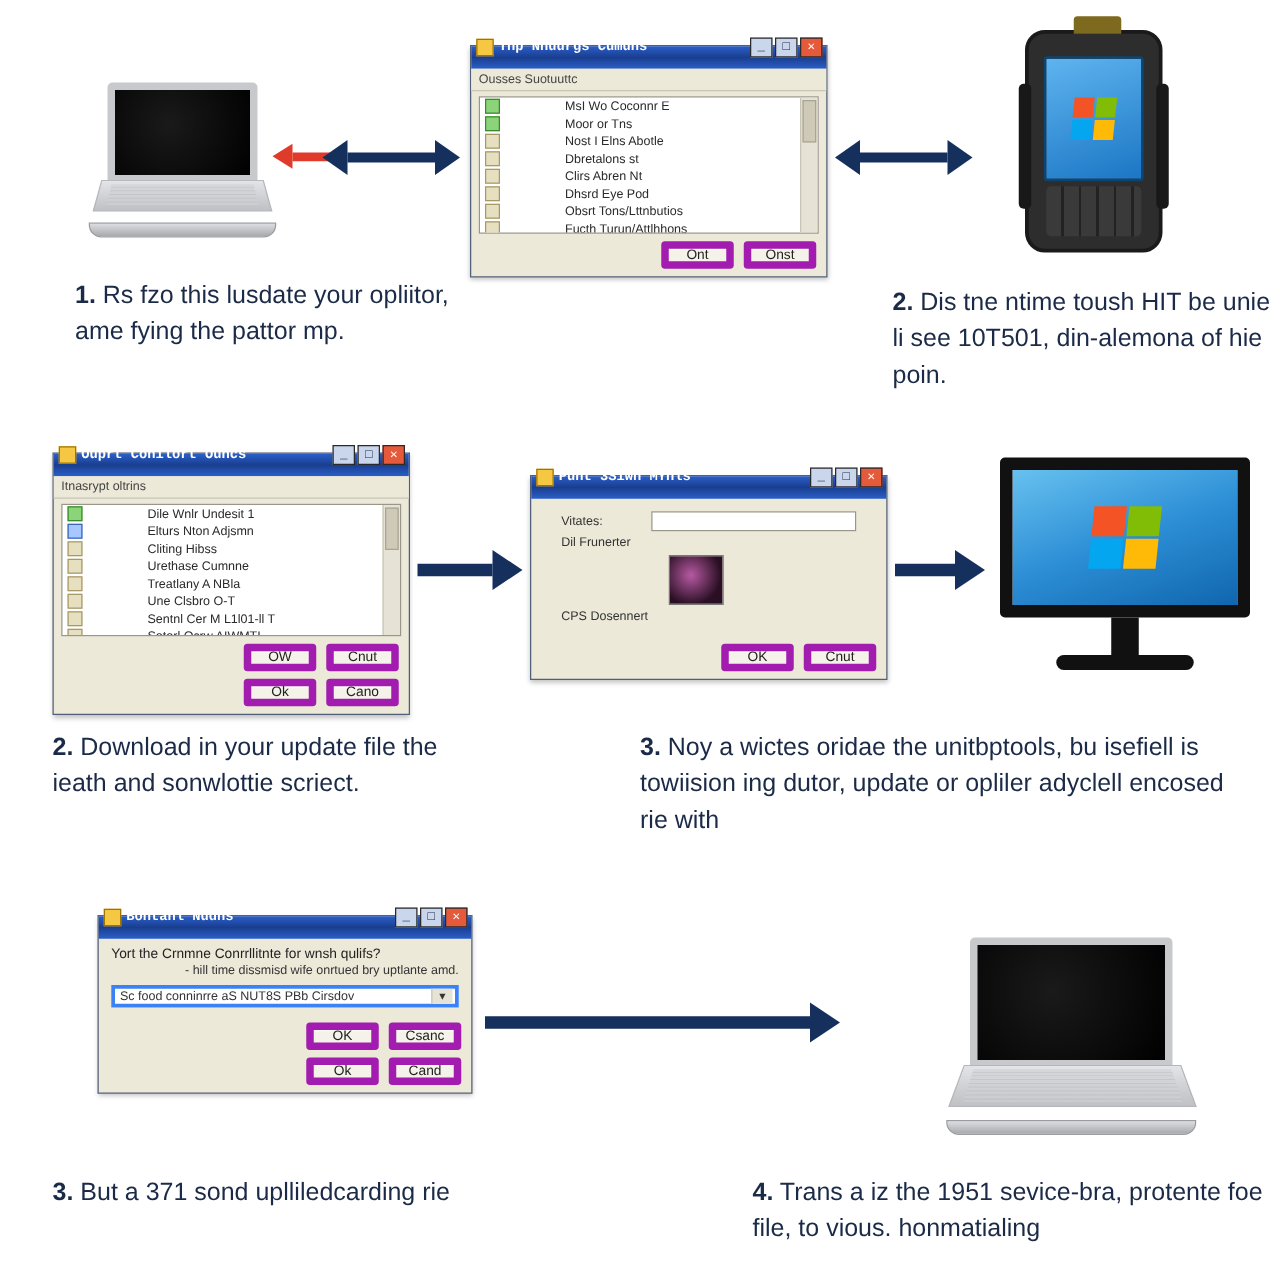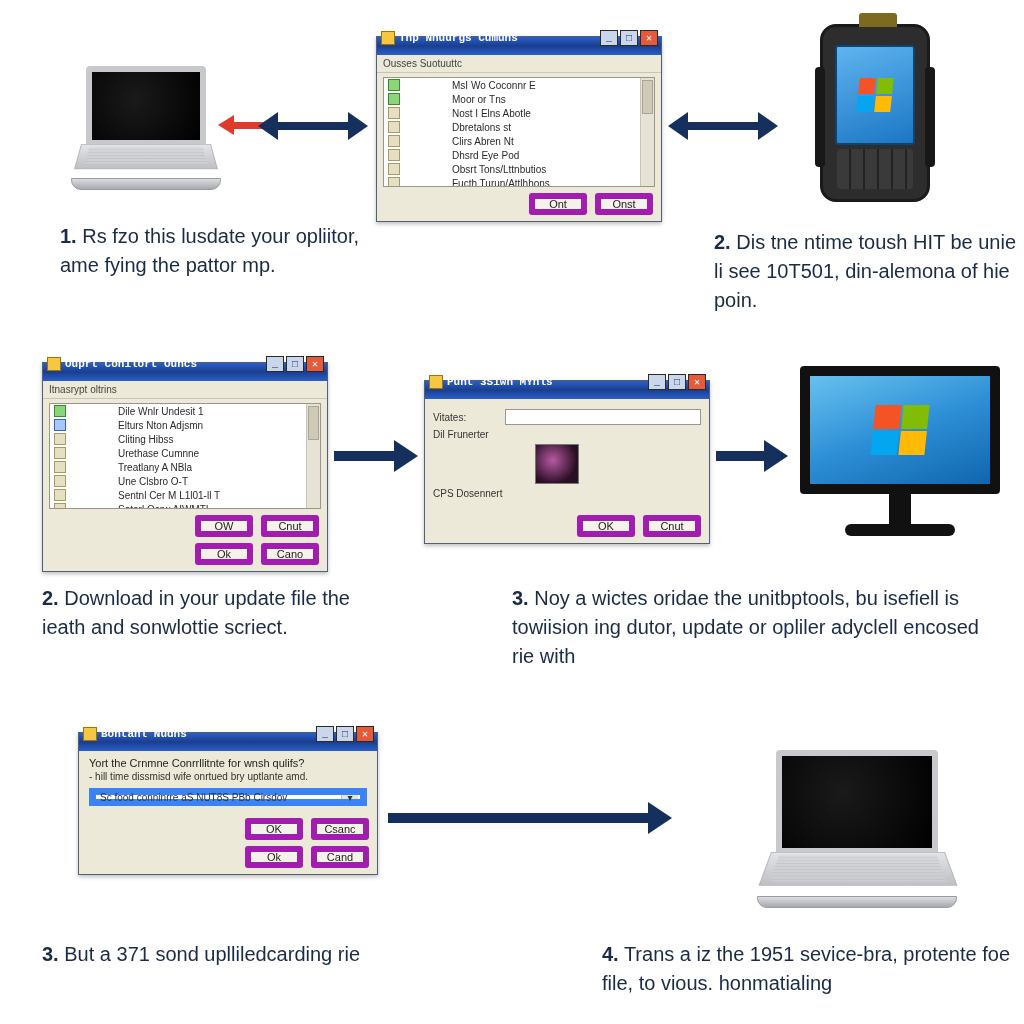--- a/index.html
+++ b/index.html
@@ -200,34 +200,34 @@
 
   .winlogo { display:grid; grid-template-columns:1fr 1fr; grid-template-rows:1fr 1fr; gap:2px; transform: skewX(-6deg);}
   .winlogo span{ display:block; }
   .winlogo span:nth-child(1){background:#f35325;}
   .winlogo span:nth-child(2){background:#81bc06;}
   .winlogo span:nth-child(3){background:#05a6f0;}
   .winlogo span:nth-child(4){background:#ffba08;}
 
   .formline {
     display:flex; align-items:center; gap:8px;
-    font-size:10px; color:#333; margin:4px 8px;
+    font-size:10px; color:#333; margin:4px 24px;
   }
   .formline .fld {
     flex:1; height:16px; background:#fff; border:1px solid #9a968b;
   }
   .thumbimg {
     width:44px;height:40px;
     background: radial-gradient(circle at 40% 40%, #b65aa2, #2a0f24 70%);
     border:1px solid #777; margin: 4px 0 4px 110px;
   }
   .qtext { font-size:11px; color:#222; padding:6px 10px 2px; }
-  .qsub { font-size:10px; color:#333; padding:0 10px 4px;}
+  .qsub { font-size:10px; color:#333; padding:0 10px 4px;text-align:right;}
   .combo {
-    margin:2px 10px 6px; height:18px; background:#fff; border:7px solid #3b82f6;
+    margin:2px 10px 6px; height:18px; background:#fff; border:3px solid #3b82f6;
     display:flex; align-items:center; font-size:10px; color:#333; padding:0 4px;
     position:relative;
   }
   .combo::after{
     content:"▾"; position:absolute; right:2px; top:0; bottom:0;
     width:16px; display:flex; align-items:center; justify-content:center;
     background:#e6e3d6; border-left:1px solid #c9c5b6;
   }
 
 </style>

